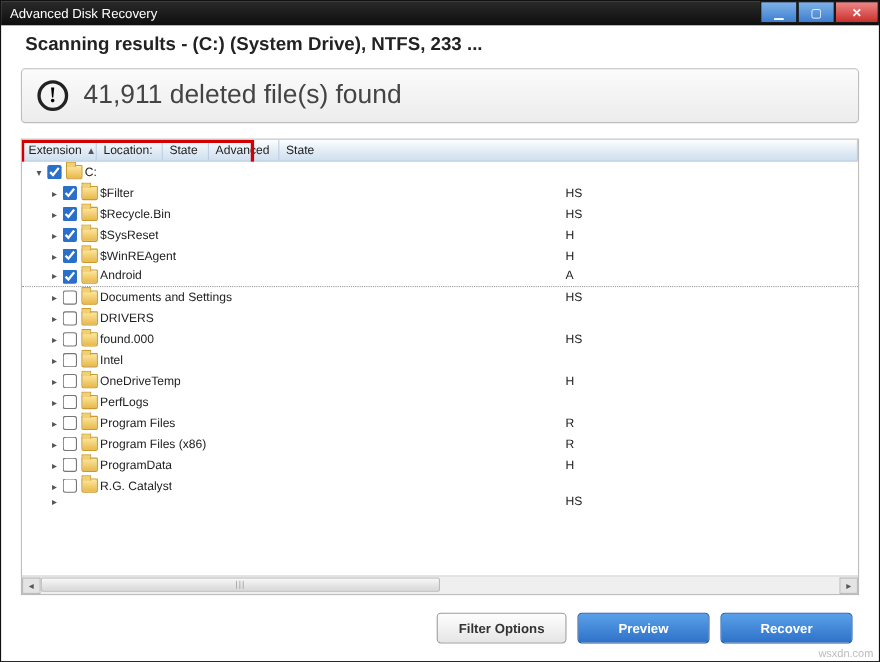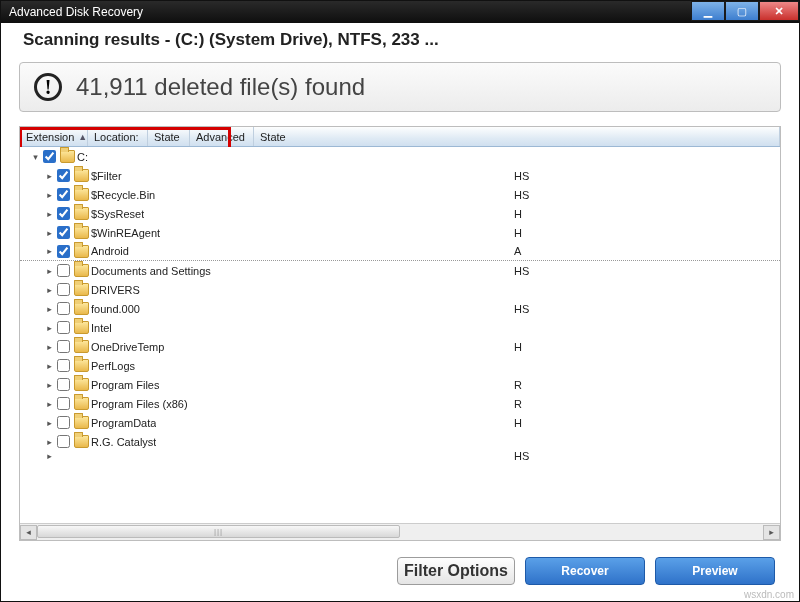--- a/index.html
+++ b/index.html
@@ -179,21 +179,21 @@
   .footer {
     display:flex;
     justify-content:flex-end;
     gap:10px;
     padding:16px 6px 6px 0;
   }
   .btn-flat {
     min-width:118px;height:28px;
     border:1px solid #9c9c9c;border-radius:4px;
     background:linear-gradient(#fefefe,#e5e5e5);
-    font-size:16px;color:#333;font-weight:600;
+    font-size:12px;color:#333;font-weight:600;
     cursor:pointer;
     margin-left:36px;
   }
   .btn-blue {
     min-width:120px;height:28px;
     border:1px solid #1e5aa8;border-radius:4px;
     background:linear-gradient(#5aa0e8,#2f72c9);
     color:#fff;font-size:12px;font-weight:600;
     cursor:pointer;
   }
@@ -503,18 +503,18 @@
         <div class="btn">◂</div>
         <div class="track">
           <div class="thumb">|||</div>
         </div>
         <div class="btn">▸</div>
       </div>
     </div>
 
     <div class="footer">
       <button class="btn-flat">Filter Options</button>
+      <button class="btn-blue">Preview</button>
       <button class="btn-blue">Recover</button>
-      <button class="btn-blue">Preview</button>
     </div>
   </div>
 </div>
 <div class="watermark">wsxdn.com</div>
 
 </body></html>

